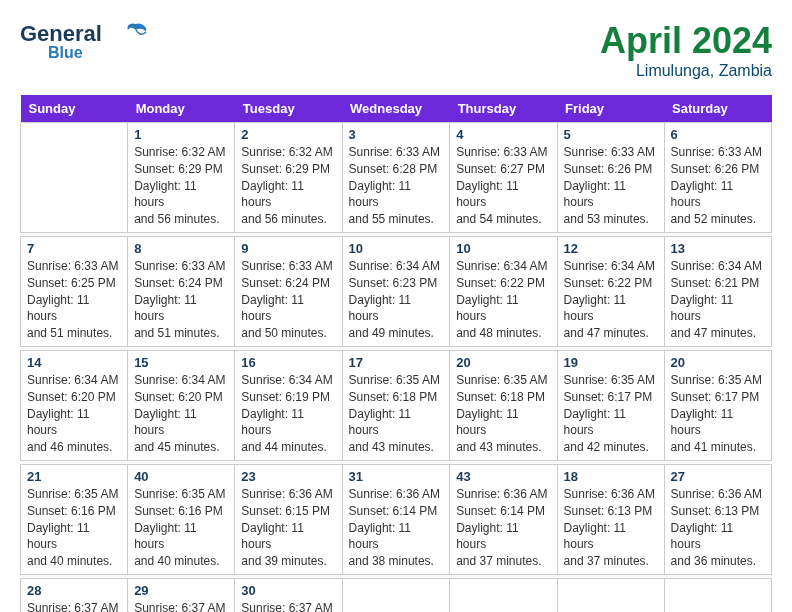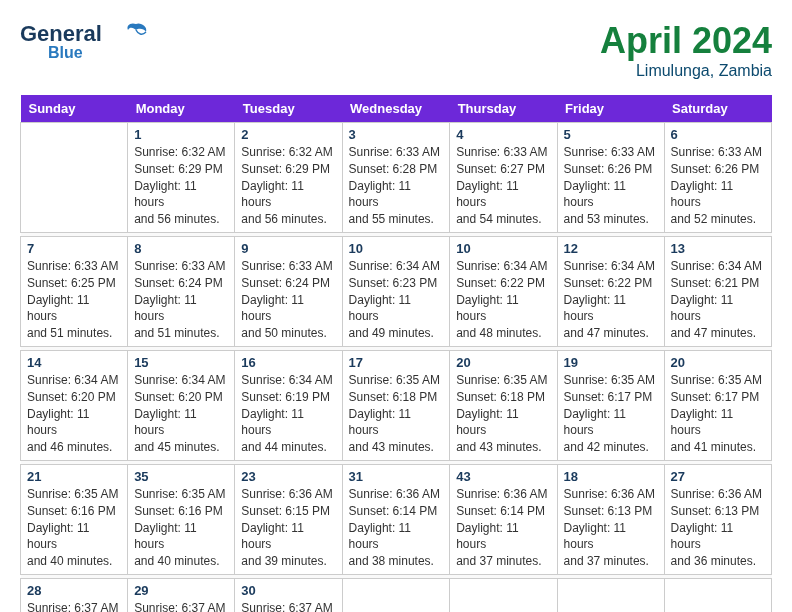--- a/index.html
+++ b/index.html
@@ -274,21 +274,21 @@
       </tr>
       <tr>
         <td>
           <div class="day-number">21</div>
           <div class="day-info" style="white-space: pre-line;">Sunrise: 6:35 AM
 Sunset: 6:16 PM
 Daylight: 11 hours
 and 40 minutes.</div>
         </td>
         <td>
-          <div class="day-number">35</div>
+          <div class="day-number">40</div>
           <div class="day-info" style="white-space: pre-line;">Sunrise: 6:35 AM
 Sunset: 6:16 PM
 Daylight: 11 hours
 and 40 minutes.</div>
         </td>
         <td>
           <div class="day-number">23</div>
           <div class="day-info" style="white-space: pre-line;">Sunrise: 6:36 AM
 Sunset: 6:15 PM
 Daylight: 11 hours

